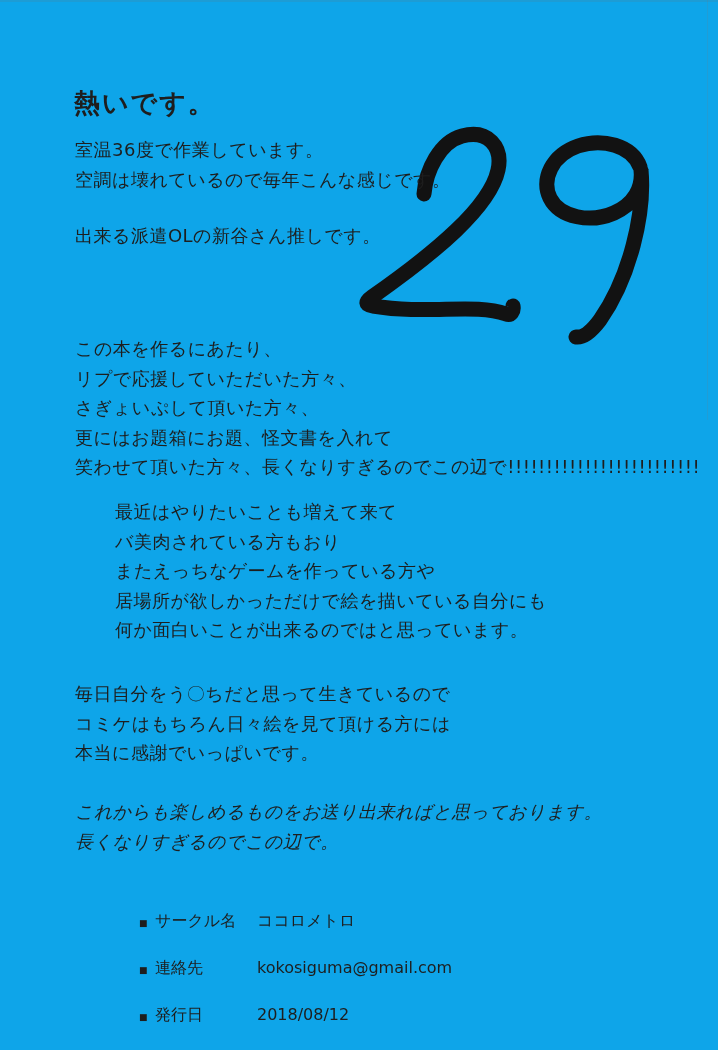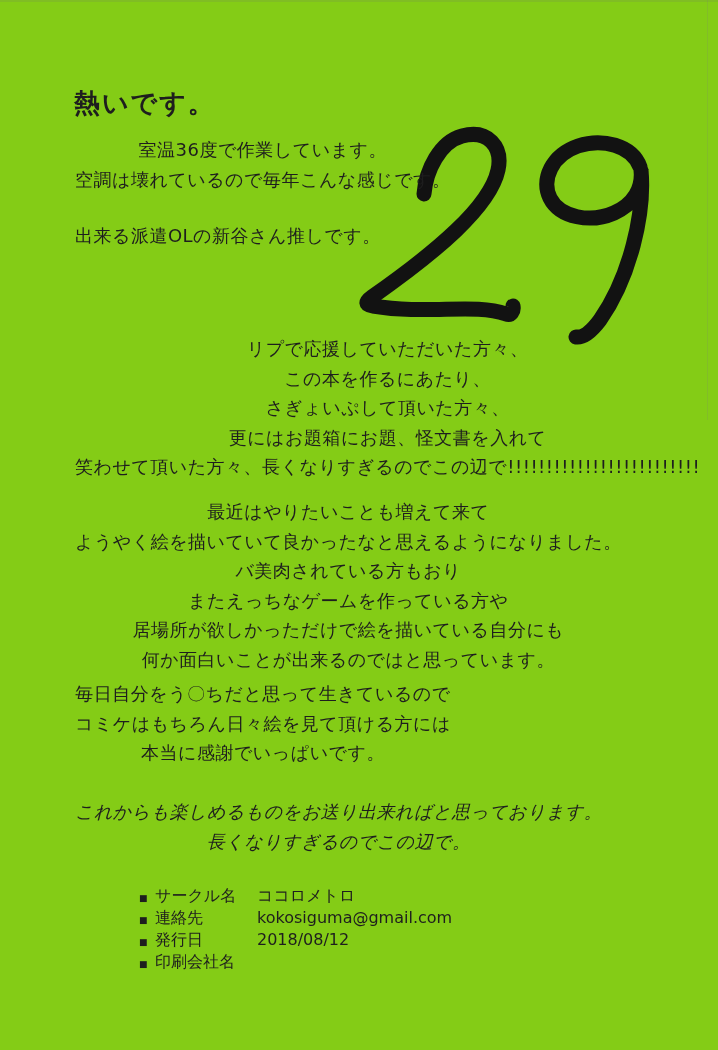--- a/index.html
+++ b/index.html
@@ -1,21 +1,21 @@
 <!DOCTYPE html>
 <html><head>
 <meta charset="utf-8">
 <style>
   html, body { margin: 0; padding: 0; background: #888; }
   .page {
     position: relative;
     width: 718px;
     height: 1050px;
     margin: 0 auto;
-    background: #84cc16;
+    background: #0ea5e9;
     overflow: hidden;
     font-family: "DejaVu Sans", "Liberation Sans", sans-serif;
     color: #1e1e1e;
   }
   .scan-edge-top {
     position: absolute; top: 0; left: 0; width: 100%; height: 2px;
     background: rgba(110,110,110,0.16); z-index: 2;
   }
   .scan-edge-right {
     position: absolute; top: 0; right: 10px; width: 1px; height: 420px;
@@ -27,32 +27,32 @@
   }
   .watermark path {
     fill: none; stroke: #121212; stroke-width: 15;
     stroke-linecap: round; stroke-linejoin: round;
   }
   .heading {
     position: absolute; left: 74px; top: 88px; margin: 0;
     font-size: 26px; line-height: 30px; font-weight: bold;
     letter-spacing: 2px; white-space: nowrap; z-index: 1;
   }
-  .para { position: absolute; left: 75px; z-index: 1; text-align: center; }
+  .para { position: absolute; left: 75px; z-index: 1; }
   .line {
     font-size: 18px; line-height: 29.5px;
     letter-spacing: 0.5px; white-space: nowrap;
   }
   .colophon { position: absolute; left: 139px; top: 886px; z-index: 1; }
   .c-row {
     display: flex; align-items: baseline;
     font-size: 16px; line-height: 19px; white-space: nowrap;
   }
   .c-bullet { width: 16px; font-size: 9px; flex: none; }
-  .c-label { width: 102px; flex: none; }
+  .c-label { width: 102px; flex: none; margin-top: 25px; }
   .c-value { flex: none; }
 </style>
 </head>
 <body>
 
 <div class="page">
   <div class="scan-edge-top"></div>
   <div class="scan-edge-right"></div>
 
   <svg class="watermark" viewBox="0 0 718 1050">
@@ -77,29 +77,28 @@
 
   <div>
       <div class="para" style="top: 135px;">
         <div class="line">室温36度で作業しています。</div>
         <div class="line">空調は壊れているので毎年こんな感じです。</div>
       </div>
       <div class="para" style="top: 221px;">
         <div class="line">出来る派遣OLの新谷さん推しです。</div>
       </div>
       <div class="para" style="top: 334px;">
+        <div class="line">この本を作るにあたり、</div>
         <div class="line">リプで応援していただいた方々、</div>
-        <div class="line">この本を作るにあたり、</div>
         <div class="line">さぎょいぷして頂いた方々、</div>
         <div class="line">更にはお題箱にお題、怪文書を入れて</div>
         <div class="line">笑わせて頂いた方々、長くなりすぎるのでこの辺で!!!!!!!!!!!!!!!!!!!!!!!!!</div>
       </div>
-      <div class="para" style="top: 497px;">
+      <div class="para" style="top: 497px; margin-left: 40px;">
         <div class="line">最近はやりたいことも増えて来て</div>
-        <div class="line">ようやく絵を描いていて良かったなと思えるようになりました。</div>
         <div class="line">バ美肉されている方もおり</div>
         <div class="line">またえっちなゲームを作っている方や</div>
         <div class="line">居場所が欲しかっただけで絵を描いている自分にも</div>
         <div class="line">何か面白いことが出来るのではと思っています。</div>
       </div>
       <div class="para" style="top: 679px;">
         <div class="line">毎日自分をう〇ちだと思って生きているので</div>
         <div class="line">コミケはもちろん日々絵を見て頂ける方には</div>
         <div class="line">本当に感謝でいっぱいです。</div>
       </div>

